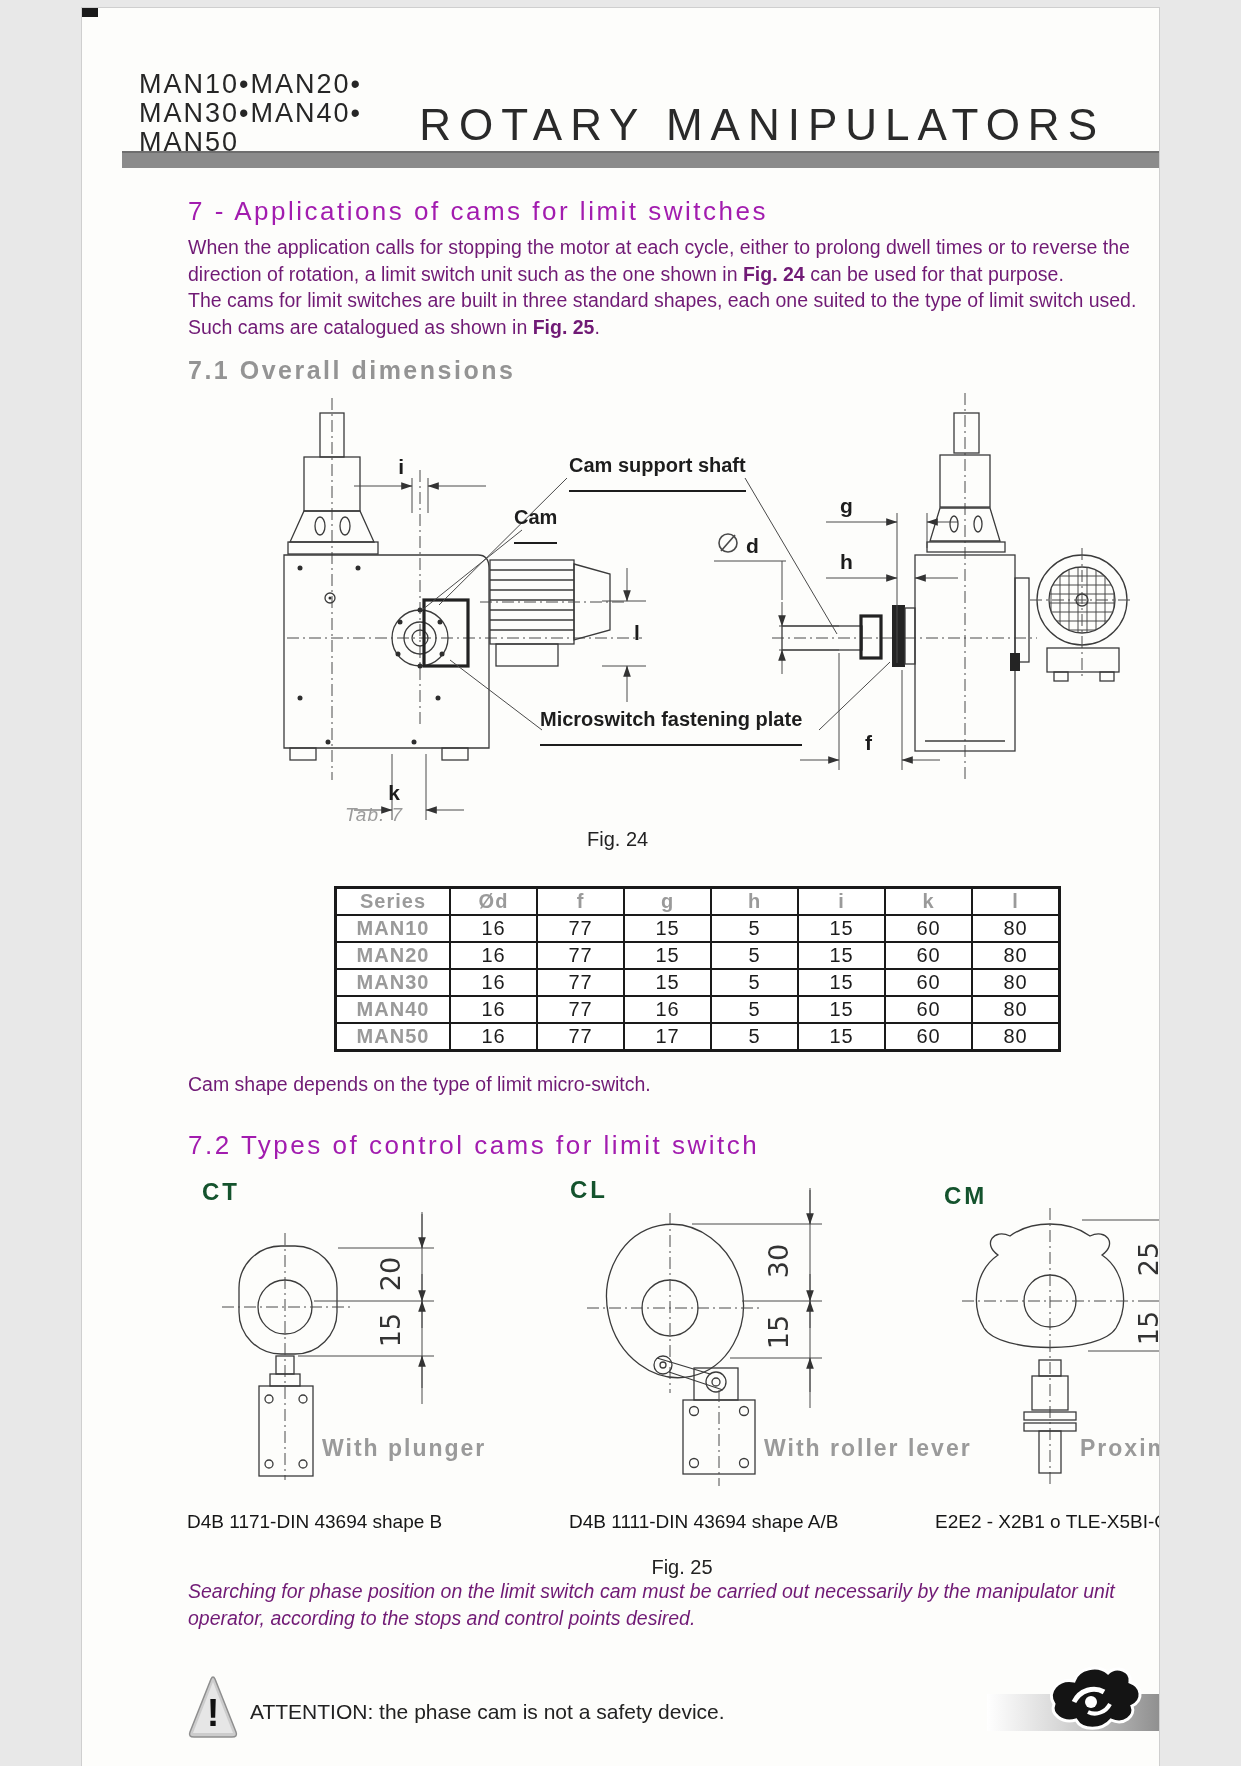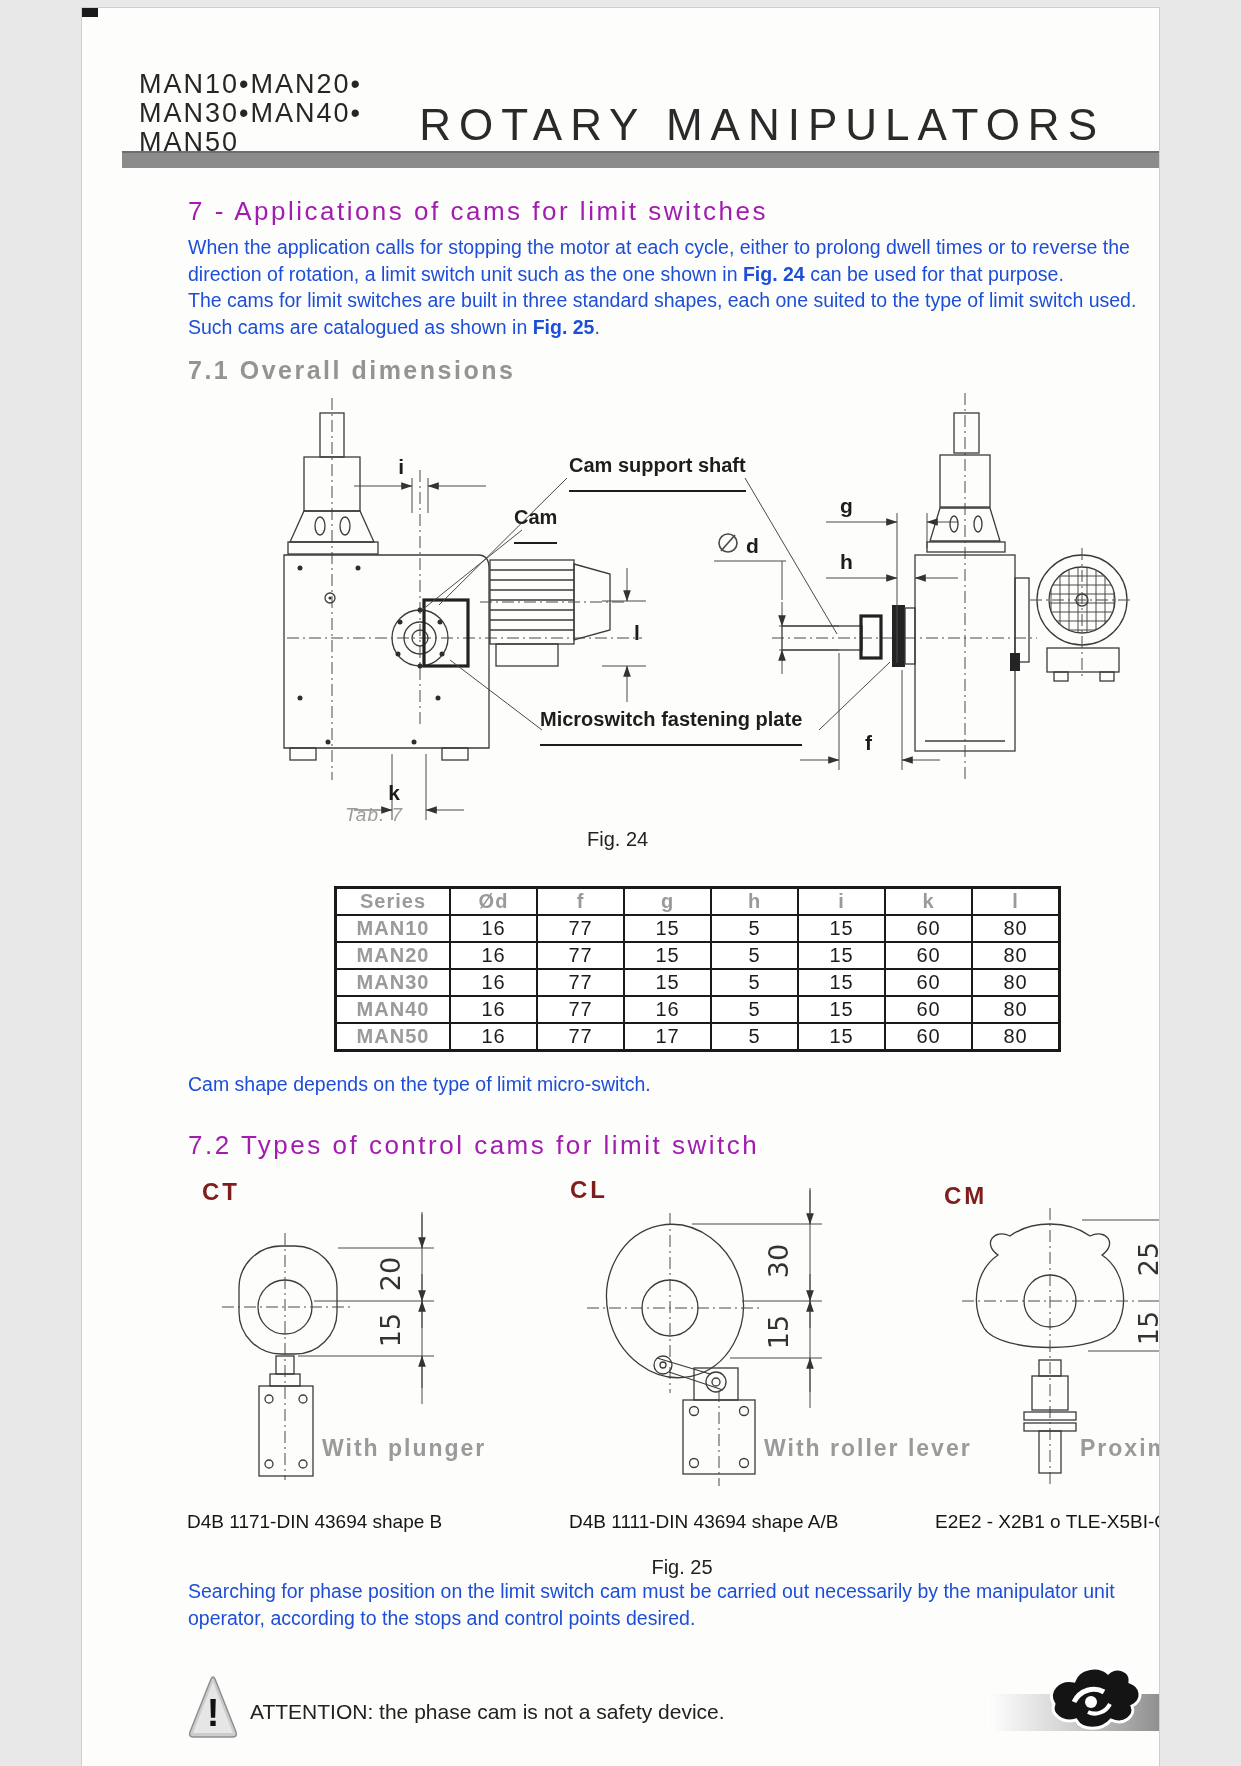--- a/index.html
+++ b/index.html
@@ -7,36 +7,36 @@
         font-family:"Liberation Sans",sans-serif;color:#1b1b1b;overflow:hidden;outline:1px solid #cfcfcf;}
   .abs{position:absolute;white-space:nowrap;}
   .corner-mark{position:absolute;left:0;top:0;width:16px;height:9px;background:#1a1a1a;}
   
   .prod-lines{left:57px;top:62px;font-size:27px;letter-spacing:2px;color:#262626;line-height:29px;font-weight:500;}
   .main-title{right:54px;top:92px;font-size:44px;letter-spacing:8px;color:#2a2a2a;font-weight:500;}
   .hdr-rule{left:40px;top:143px;width:1165px;height:15px;background:#8b8b8b;border-top:2px solid #6e6e6e;}
   
   .h-thin{font-size:26px;letter-spacing:2.5px;color:#a21caf;font-weight:400;}
   .h-bold{font-size:25px;letter-spacing:2.5px;color:#949494;font-weight:bold;}
-  .body-t{font-size:19.5px;color:#1d4ed8;line-height:26.5px;}
+  .body-t{font-size:19.5px;color:#701a75;line-height:26.5px;}
   .b{font-weight:bold;}
   
   .fig-label{font-size:20px;font-weight:bold;color:#1d1d1d;border-bottom:2px solid #1d1d1d;padding-bottom:13px;}
   .fig-cap{font-size:20px;color:#222;}
   .tab-label{font-size:19px;color:#9b9b9b;letter-spacing:1px;}
   
   table.dims{position:absolute;left:252px;top:878px;border-collapse:collapse;border:3px solid #1a1a1a;background:#fff;}
   table.dims td,table.dims th{border:2.5px solid #1a1a1a;height:25px;padding:0;text-align:center;
         font-size:20px;letter-spacing:1px;}
   table.dims .c0{width:112px;}
   table.dims .cn{width:85px;}
   .gray-cell{color:#9a9a9a;font-weight:bold;}
   .num-cell{color:#1c1c1c;}
   
-  .cam-code{font-size:24px;font-weight:bold;letter-spacing:3px;color:#7f1d1d;}
+  .cam-code{font-size:24px;font-weight:bold;letter-spacing:3px;color:#14532d;}
   .cam-type{font-size:23px;font-weight:bold;letter-spacing:2px;color:#9a9a9a;}
   .part-no{font-size:19px;color:#161616;}
   
   .attention-t{font-size:21px;color:#222;}
   .foot-bar{left:905px;top:1686px;width:300px;height:37px;
         background:linear-gradient(to right,#ffffff 0%,#d6d6d6 25%,#8a8a8a 60%,#4e4e4e 100%);}
   .page-num{left:1078px;top:1690px;font-size:24px;color:#f2f2f2;letter-spacing:2px;font-weight:500;}
   
   svg .ln{stroke:#3b3b3b;stroke-width:1.3;fill:none;}
   svg .bold{stroke:#222;stroke-width:3.2;fill:none;}
@@ -417,21 +417,21 @@
   <div class="abs cam-type" style="left:240px;top:1427px;">With plunger</div>
   <div class="abs cam-type" style="left:682px;top:1427px;">With roller lever</div>
   <div class="abs cam-type" style="left:998px;top:1427px;">Proximity</div>
 
   <div class="abs part-no" style="left:105px;top:1503px;">D4B 1171-DIN 43694 shape B</div>
   <div class="abs part-no" style="left:487px;top:1503px;">D4B 1111-DIN 43694 shape A/B</div>
   <div class="abs part-no" style="left:853px;top:1503px;">E2E2 - X2B1 o TLE-X5BI-G</div>
 
   <div class="abs fig-cap" style="left:500px;top:1548px;width:200px;text-align:center;">Fig. 25</div>
 
-  <div class="abs body-t" style="left:106px;top:1570px;">
+  <div class="abs body-t" style="left:106px;top:1570px;font-style:italic;">
     <div>Searching for phase position on the limit switch cam must be carried out necessarily by the manipulator unit</div>
     <div>operator, according to the stops and control points desired.</div>
   </div>
 
   <svg class="abs" style="left:102px;top:1666px;" width="58" height="70" viewBox="0 0 58 70">
     <path d="M27,5 Q29,1 31,5 L52,58 Q54,63 48,63 L10,63 Q4,63 6,58 Z" fill="#cccccc" stroke="#8f8f8f" stroke-width="1.5"></path>
     <path d="M29,8 L49,59 L9,59 Z" fill="#e6e6e6" stroke="none"></path>
     <text x="29" y="52" text-anchor="middle" style="font:bold 38px 'Liberation Sans',sans-serif;fill:#111;">!</text>
   </svg>
   <div class="abs attention-t" style="left:168px;top:1692px;">ATTENTION: the phase cam is not a safety device.</div>

